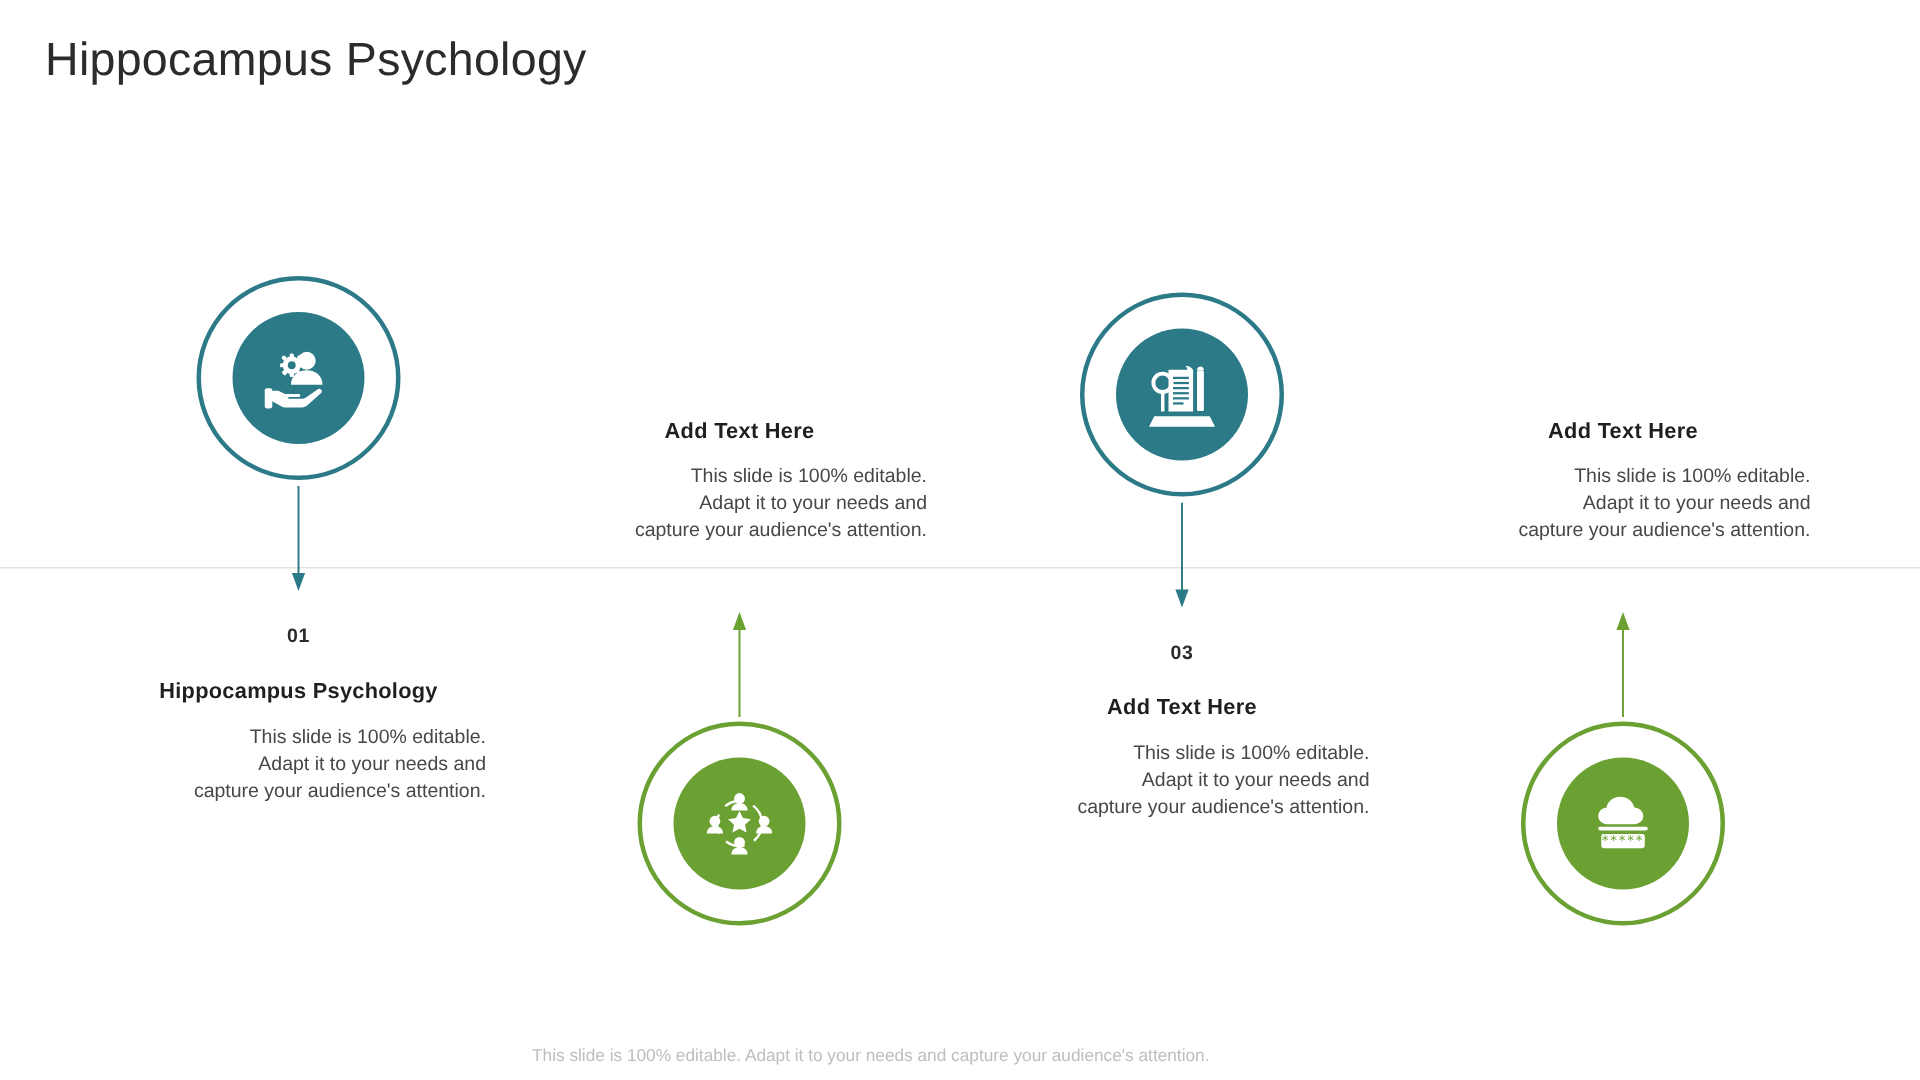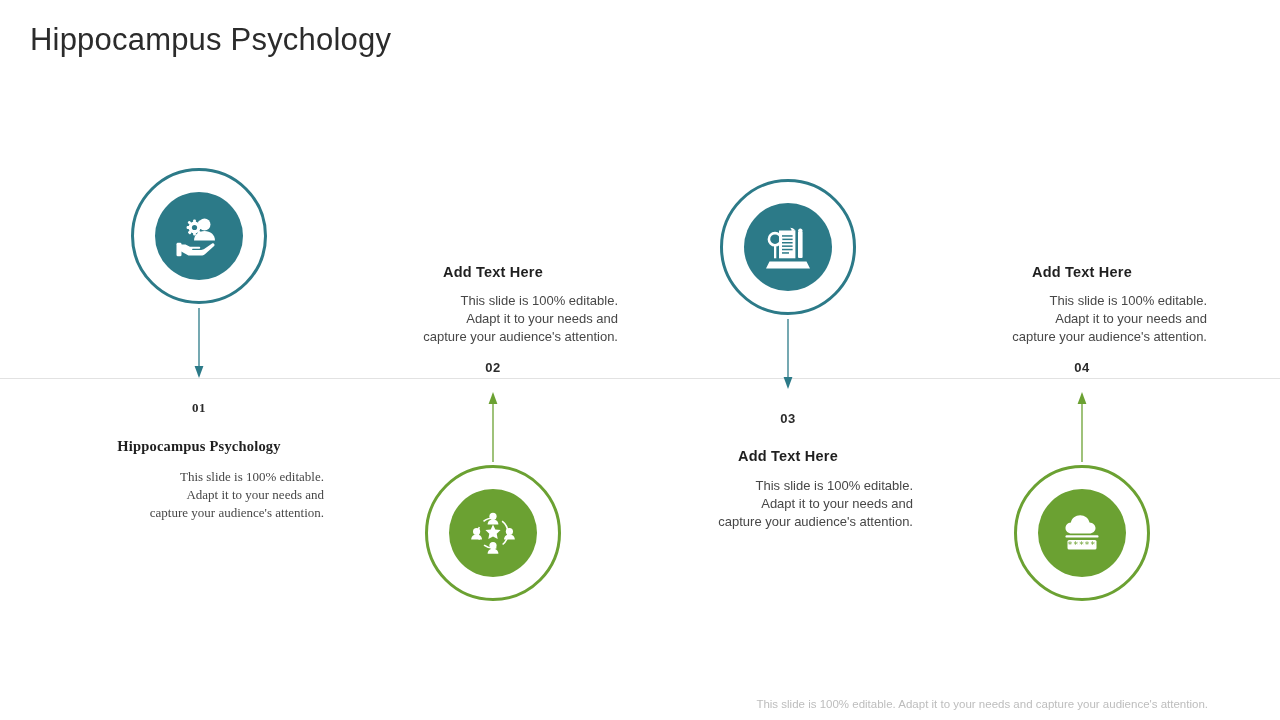--- a/index.html
+++ b/index.html
@@ -28,23 +28,23 @@
     position:absolute;
     left:0; top:378px;
     width:1280px; height:1px;
     background:#e2e2e2;
   }
 
   
   .col{
     position:absolute;
     width:260px;
-    top:0; height:612px;
-  }
-  .col-1{ left:69px;font-family:Liberation Serif, serif; }
+    top:16px; height:612px;
+  }
+  .col-1{ left:69px; }
   .col-2{ left:363px; }
   .col-3{ left:658px;margin-top:11px; }
   .col-4{ left:952px; }
 
   
   .circle-wrap{
     position:absolute;
     left:50%;
     transform:translateX(-50%);
     width:136px; height:136px;
@@ -120,24 +120,23 @@
   .txt.above .heading{ margin-bottom:12px; }
   .txt.above .body{ margin-bottom:14px; }
   .txt.below .num{ margin-bottom:22px; }
   .txt.below .heading{ margin-bottom:13px; }
 
   
   .footer{
     position:absolute;
     left:0; top:698px;
     width:1161px;
-    text-align:right;
+    text-align:center;
     font-size:11.5px;
     color:#bdbdbd;
-    margin-left:47px;
   }
 </style>
 </head>
 <body>
 
 <div class="slide-title">Hippocampus Psychology</div>
 
 <div class="divider"></div>
 
 <div class="col col-1">
@@ -187,21 +186,20 @@
 
 <div class="col col-2">
 
   <div class="txt above">
     <div class="heading">Add Text Here</div>
     <div class="body">
       <div>This slide is 100% editable.</div>
       <div>Adapt it to your needs and</div>
       <div>capture your audience's attention.</div>
     </div>
-    <div class="num">02</div>
   </div>
 
   <div class="arrow up">
     <svg width="14" height="70" viewBox="0 0 14 70">
       <line x1="7" y1="10" x2="7" y2="70" stroke="#6ba132" stroke-width="1.3"></line>
       <polygon points="7,0 2.6,12 11.4,12" fill="#6ba132"></polygon>
     </svg>
   </div>
 
   <div class="circle-wrap bottom green">
@@ -272,21 +270,20 @@
 
 <div class="col col-4">
 
   <div class="txt above">
     <div class="heading">Add Text Here</div>
     <div class="body">
       <div>This slide is 100% editable.</div>
       <div>Adapt it to your needs and</div>
       <div>capture your audience's attention.</div>
     </div>
-    <div class="num">04</div>
   </div>
 
   <div class="arrow up">
     <svg width="14" height="70" viewBox="0 0 14 70">
       <line x1="7" y1="10" x2="7" y2="70" stroke="#6ba132" stroke-width="1.3"></line>
       <polygon points="7,0 2.6,12 11.4,12" fill="#6ba132"></polygon>
     </svg>
   </div>
 
   <div class="circle-wrap bottom green">

